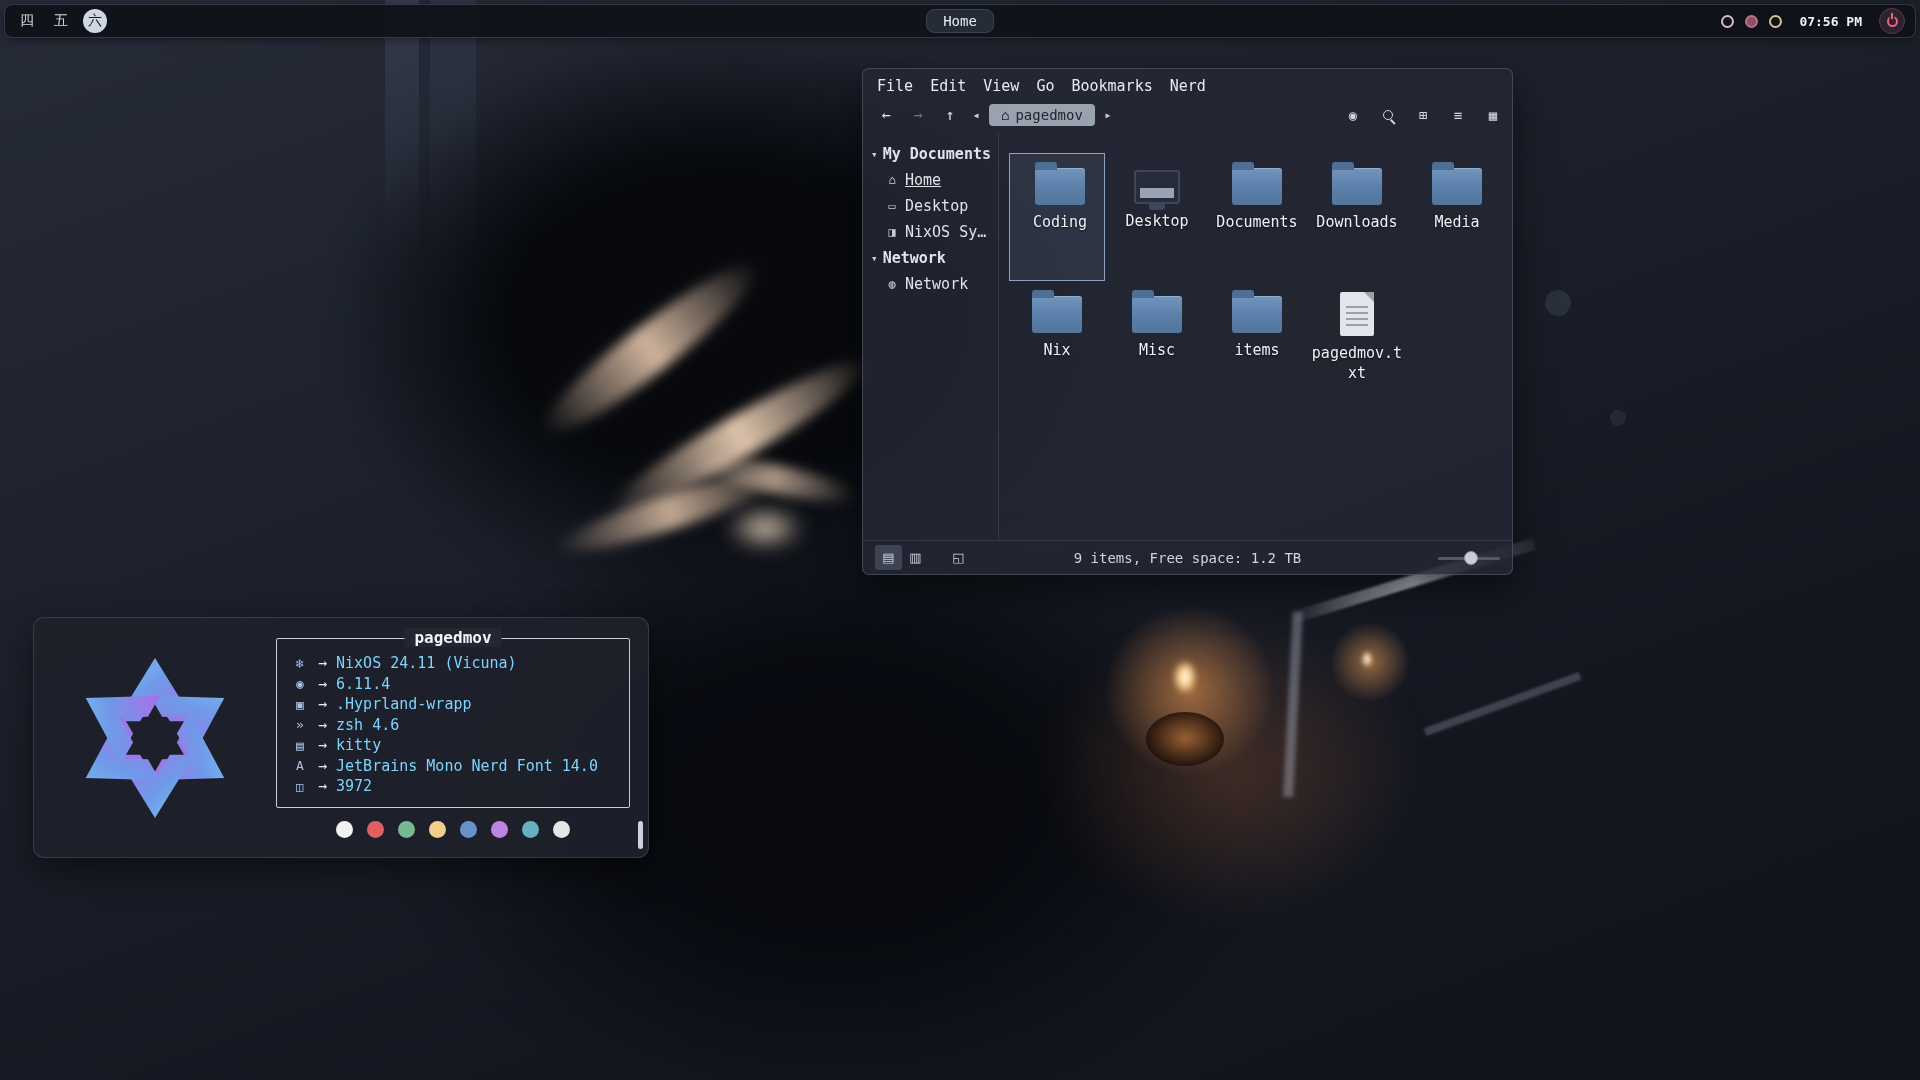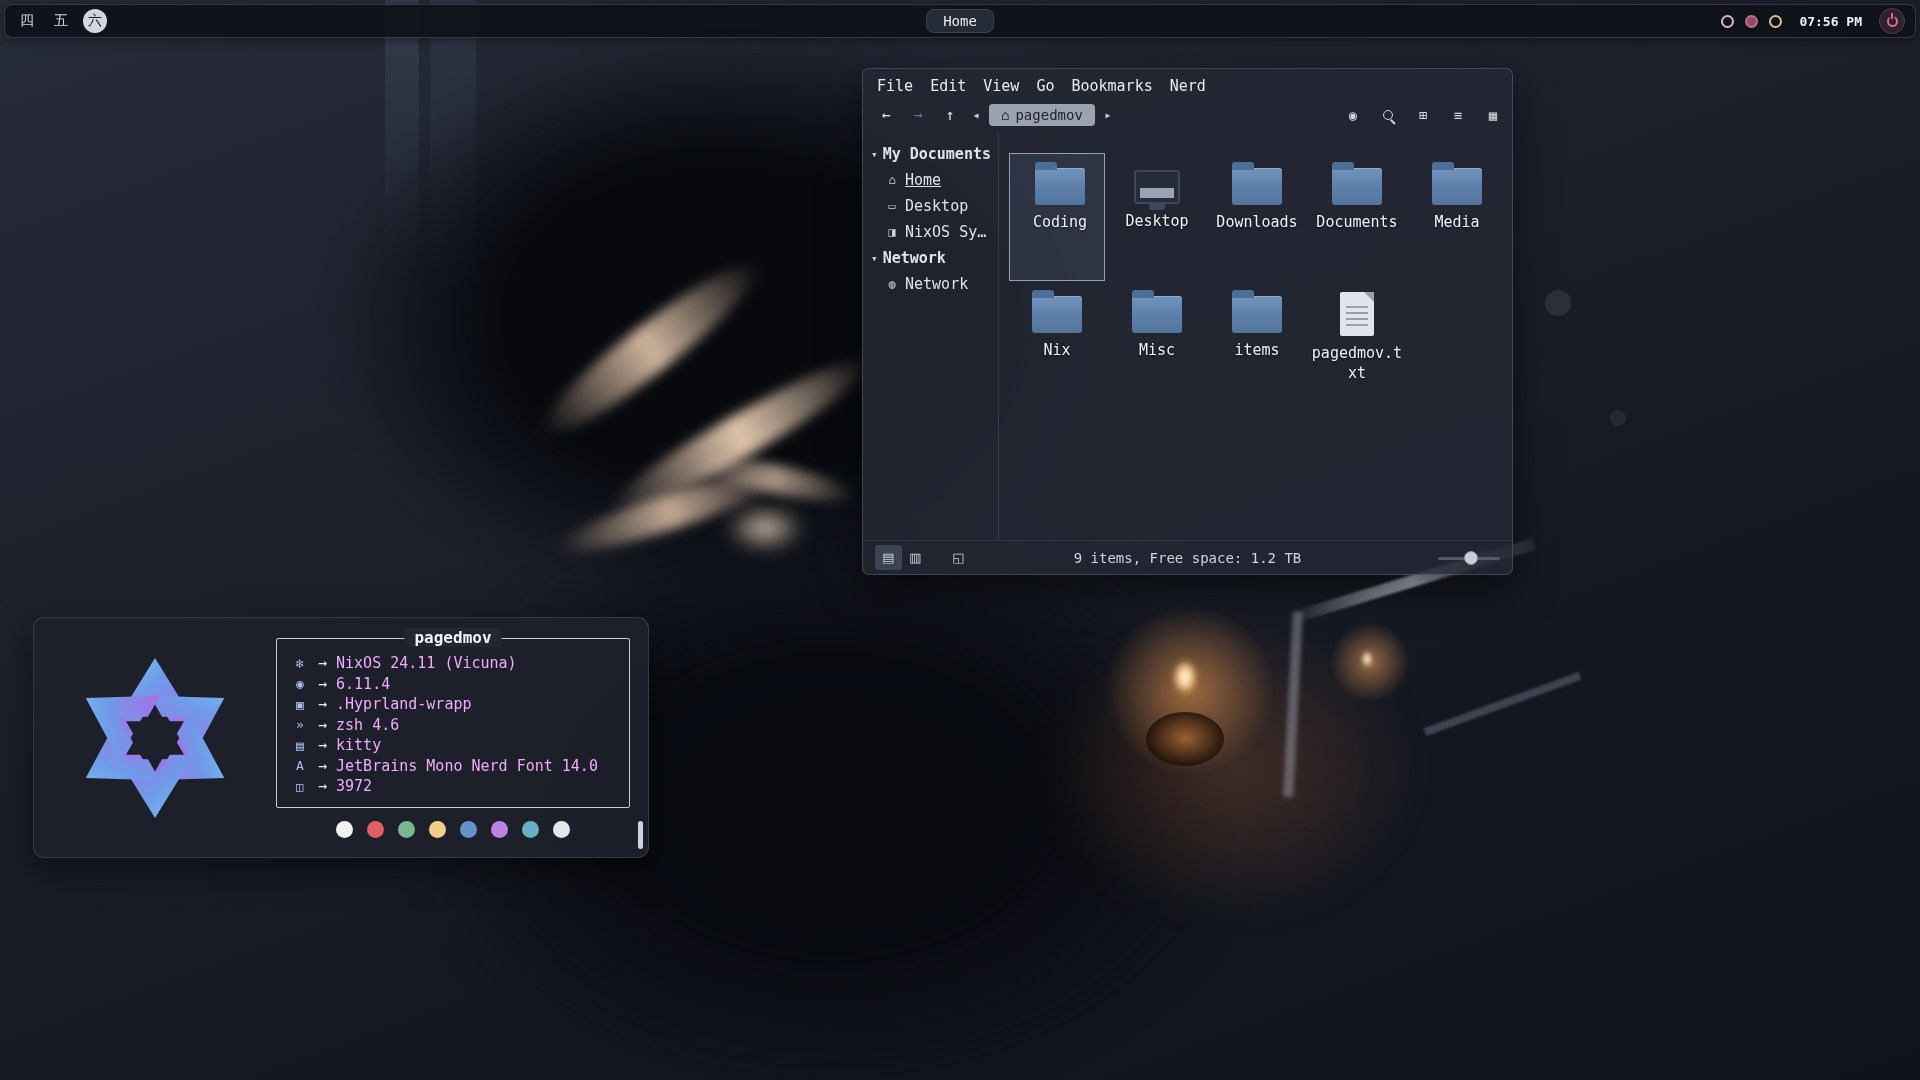--- a/index.html
+++ b/index.html
@@ -150,21 +150,21 @@
     display:flex; align-items:center; padding:14px 18px 14px 26px; gap:26px; z-index:20; }
   .nix-wrap { width:190px; flex-shrink:0; display:grid; place-items:center; }
   .fetch-info { flex:1; align-self:flex-start; padding-top:6px; }
   .info-frame { position:relative; border:1px solid #c8cdd8; border-radius:2px;
     padding:14px 14px 10px; }
   .info-title { position:absolute; top:-11px; left:50%; transform:translateX(-50%);
     background:#232732; padding:0 10px; font-weight:bold; font-size:16px; color:#f2f4f8; }
   .info-row { display:flex; align-items:center; gap:9px; height:20.5px; font-size:15px; }
   .row-icon { width:18px; text-align:center; color:#a9c1e6; font-size:13px; }
   .row-arrow { color:#e6e9f0; }
-  .row-value { color:#f0abfc; }
+  .row-value { color:#7dd3fc; }
   .palette { display:flex; gap:14px; justify-content:center; margin-top:13px; }
   .swatch { width:17px; height:17px; border-radius:50%; }
   .fetch-scroll { position:absolute; right:5px; bottom:8px; width:5px; height:28px;
     background:#cdd2dc; border-radius:3px; }
 </style>
 </head>
 <body>
 
 <div class="wp">
   <div class="pillar1"></div>
@@ -270,25 +270,25 @@
       <div class="cell sel">
         <div class="icon-folder"></div>
         <div class="fname">Coding</div>
       </div>
       <div class="cell">
         <div class="icon-desktop"></div>
         <div class="fname">Desktop</div>
       </div>
       <div class="cell">
         <div class="icon-folder"></div>
+        <div class="fname">Documents</div>
+      </div>
+      <div class="cell">
+        <div class="icon-folder"></div>
         <div class="fname">Downloads</div>
-      </div>
-      <div class="cell">
-        <div class="icon-folder"></div>
-        <div class="fname">Documents</div>
       </div>
       <div class="cell">
         <div class="icon-folder"></div>
         <div class="fname">Media</div>
       </div>
       <div class="cell">
         <div class="icon-folder"></div>
         <div class="fname">Nix</div>
       </div>
       <div class="cell">

